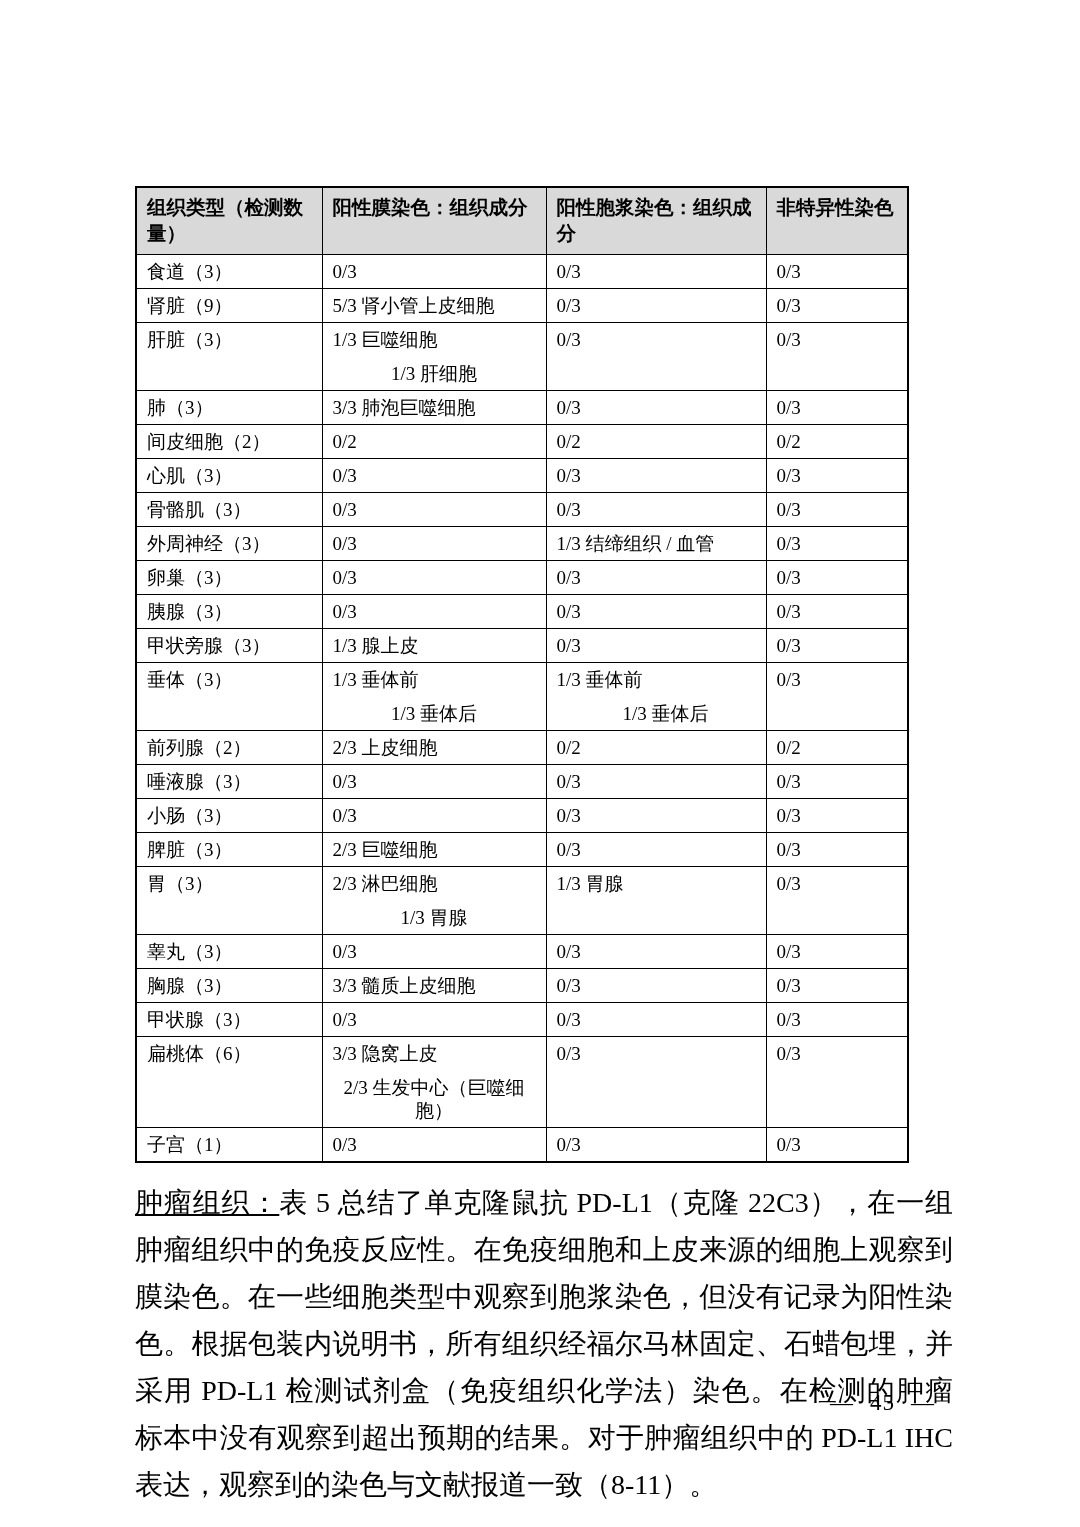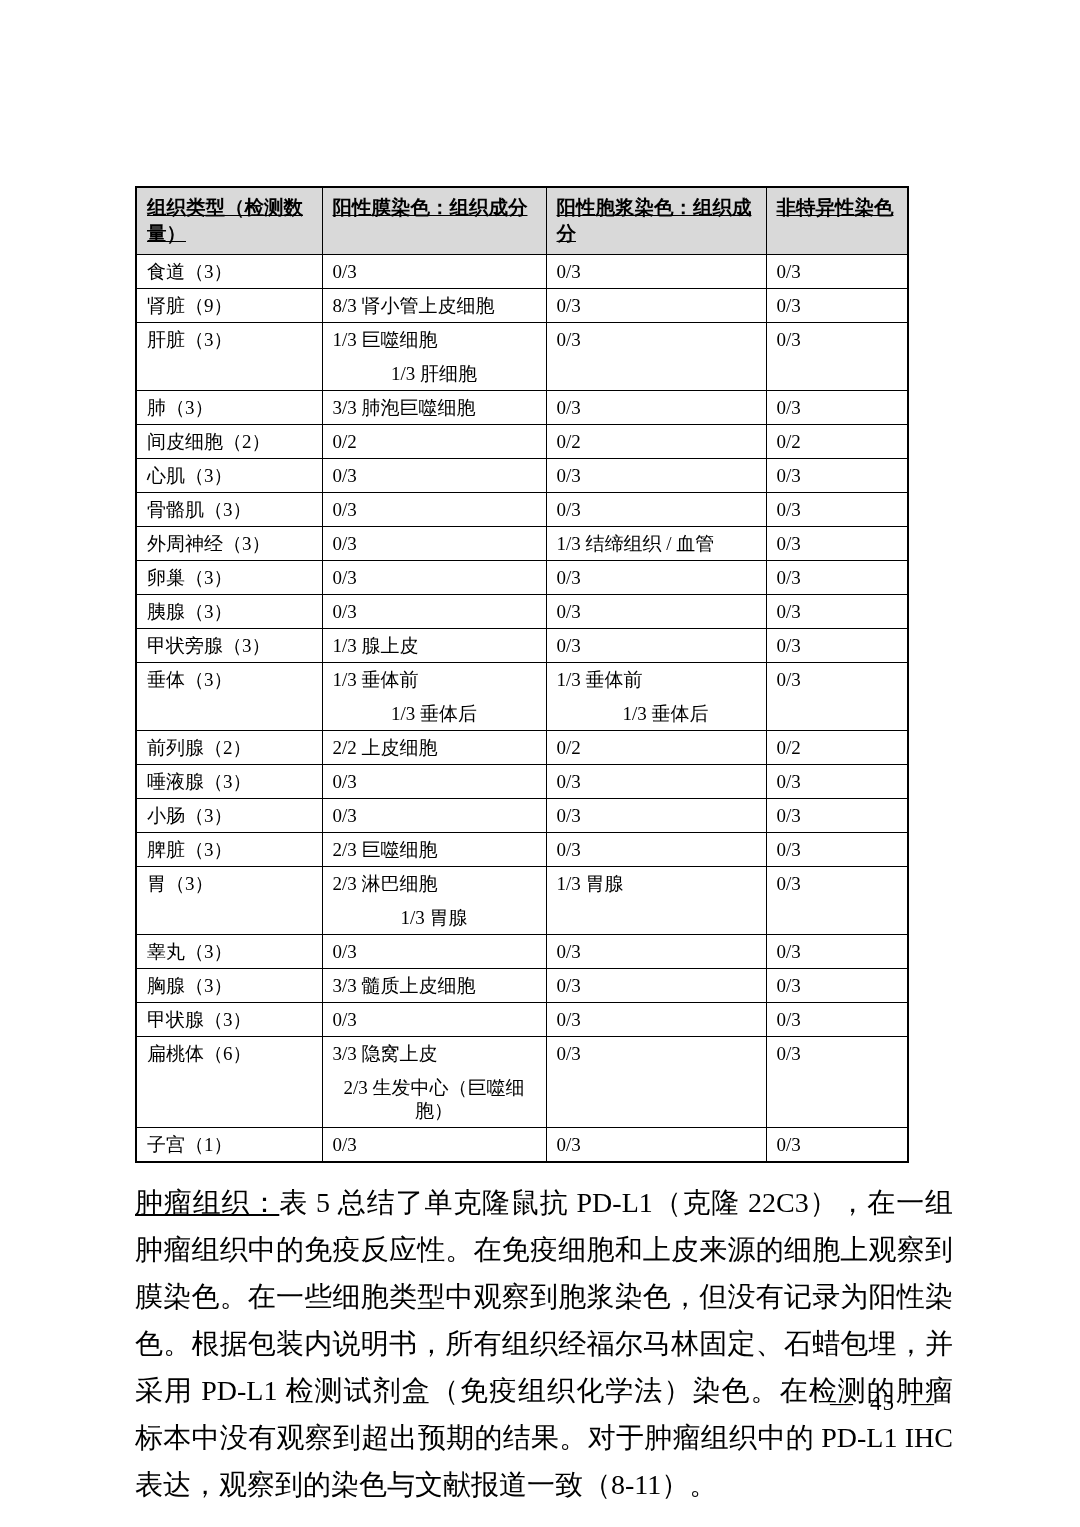--- a/index.html
+++ b/index.html
@@ -32,21 +32,20 @@
     line-height: 23px;
     white-space: pre-wrap;
     overflow: hidden;
   }
   .tissue-table th {
     background: #d9d9d9;
     font-weight: bold;
     font-size: 19.5px;
     line-height: 26px;
     padding: 7px 10px;
-    text-decoration: underline;
   }
   .tissue-table col.c1 { width: 186px; }
   .tissue-table col.c2 { width: 224px; }
   .tissue-table col.c3 { width: 220px; }
   .tissue-table col.c4 { width: 142px; }
   .cell-line + .cell-line { margin-top: 11px; text-align: center; }
   .para {
     margin-top: 16px;
     width: 818px;
     font-size: 28px;
@@ -88,21 +87,21 @@
     </thead>
     <tbody>
         <tr>
           <td><div class="cell-line">食道（3）</div></td>
           <td><div class="cell-line">0/3</div></td>
           <td><div class="cell-line">0/3</div></td>
           <td><div class="cell-line">0/3</div></td>
         </tr>
         <tr>
           <td><div class="cell-line">肾脏（9）</div></td>
-          <td><div class="cell-line">8/3 肾小管上皮细胞</div></td>
+          <td><div class="cell-line">5/3 肾小管上皮细胞</div></td>
           <td><div class="cell-line">0/3</div></td>
           <td><div class="cell-line">0/3</div></td>
         </tr>
         <tr>
           <td><div class="cell-line">肝脏（3）</div></td>
           <td><div class="cell-line">1/3 巨噬细胞</div><div class="cell-line">1/3 肝细胞</div></td>
           <td><div class="cell-line">0/3</div></td>
           <td><div class="cell-line">0/3</div></td>
         </tr>
         <tr>
@@ -154,21 +153,21 @@
           <td><div class="cell-line">0/3</div></td>
         </tr>
         <tr>
           <td><div class="cell-line">垂体（3）</div></td>
           <td><div class="cell-line">1/3 垂体前</div><div class="cell-line">1/3 垂体后</div></td>
           <td><div class="cell-line">1/3 垂体前</div><div class="cell-line">　1/3 垂体后</div></td>
           <td><div class="cell-line">0/3</div></td>
         </tr>
         <tr>
           <td><div class="cell-line">前列腺（2）</div></td>
-          <td><div class="cell-line">2/2 上皮细胞</div></td>
+          <td><div class="cell-line">2/3 上皮细胞</div></td>
           <td><div class="cell-line">0/2</div></td>
           <td><div class="cell-line">0/2</div></td>
         </tr>
         <tr>
           <td><div class="cell-line">唾液腺（3）</div></td>
           <td><div class="cell-line">0/3</div></td>
           <td><div class="cell-line">0/3</div></td>
           <td><div class="cell-line">0/3</div></td>
         </tr>
         <tr>

